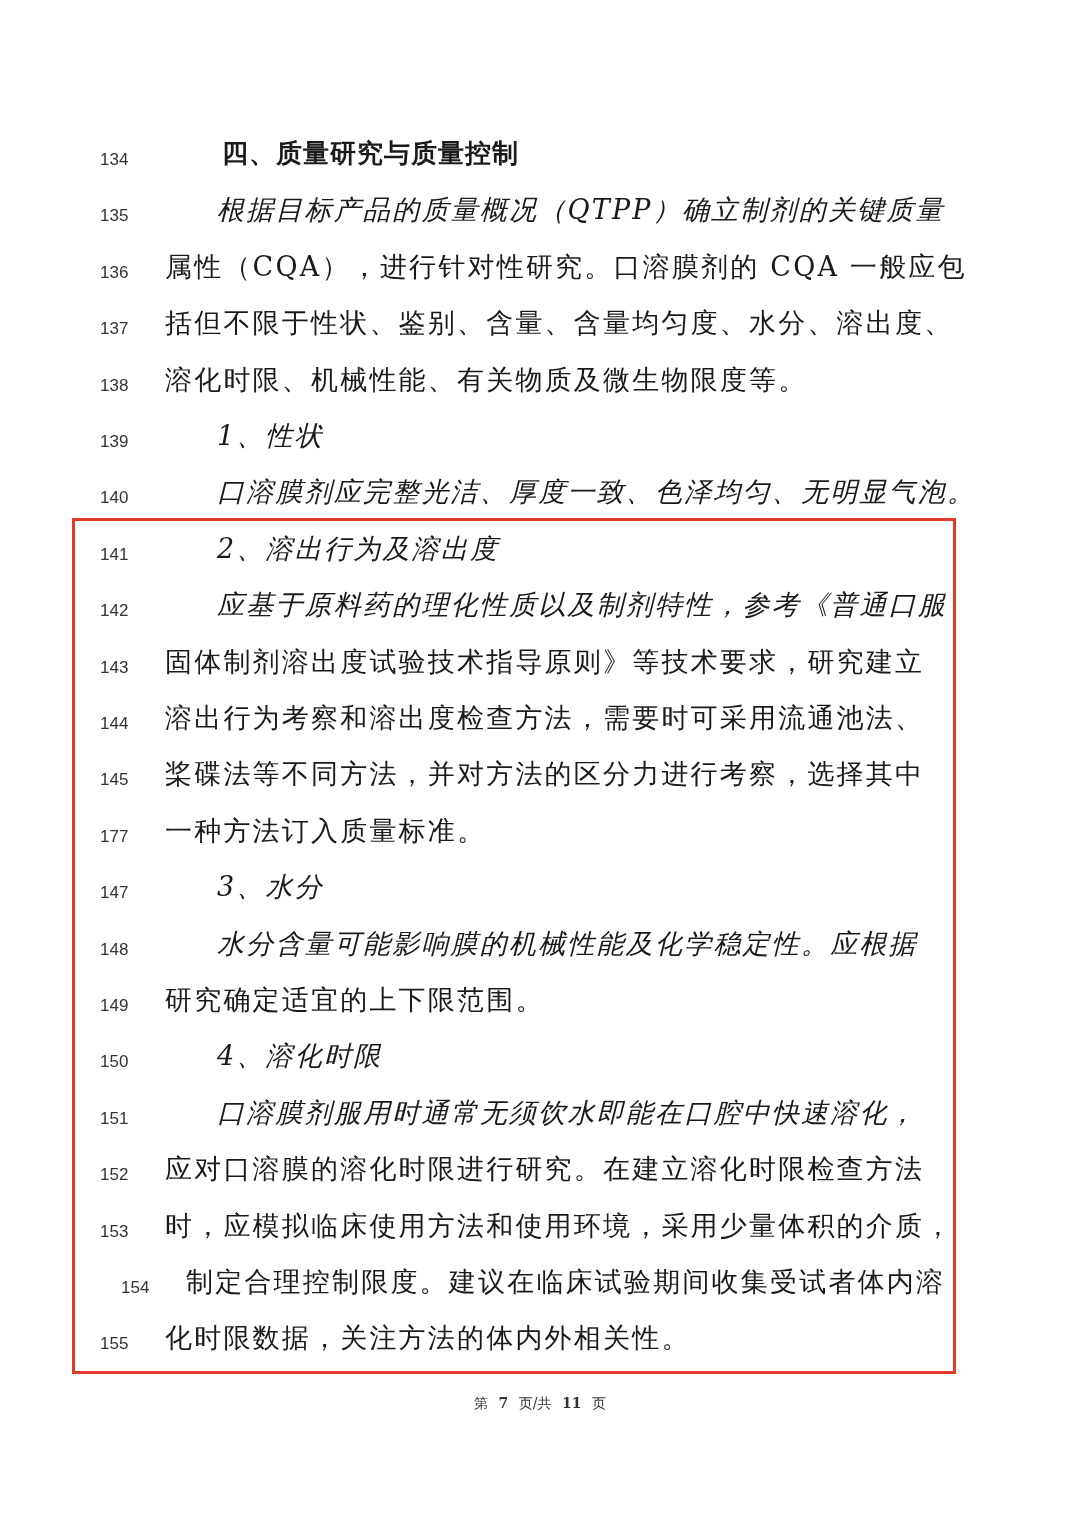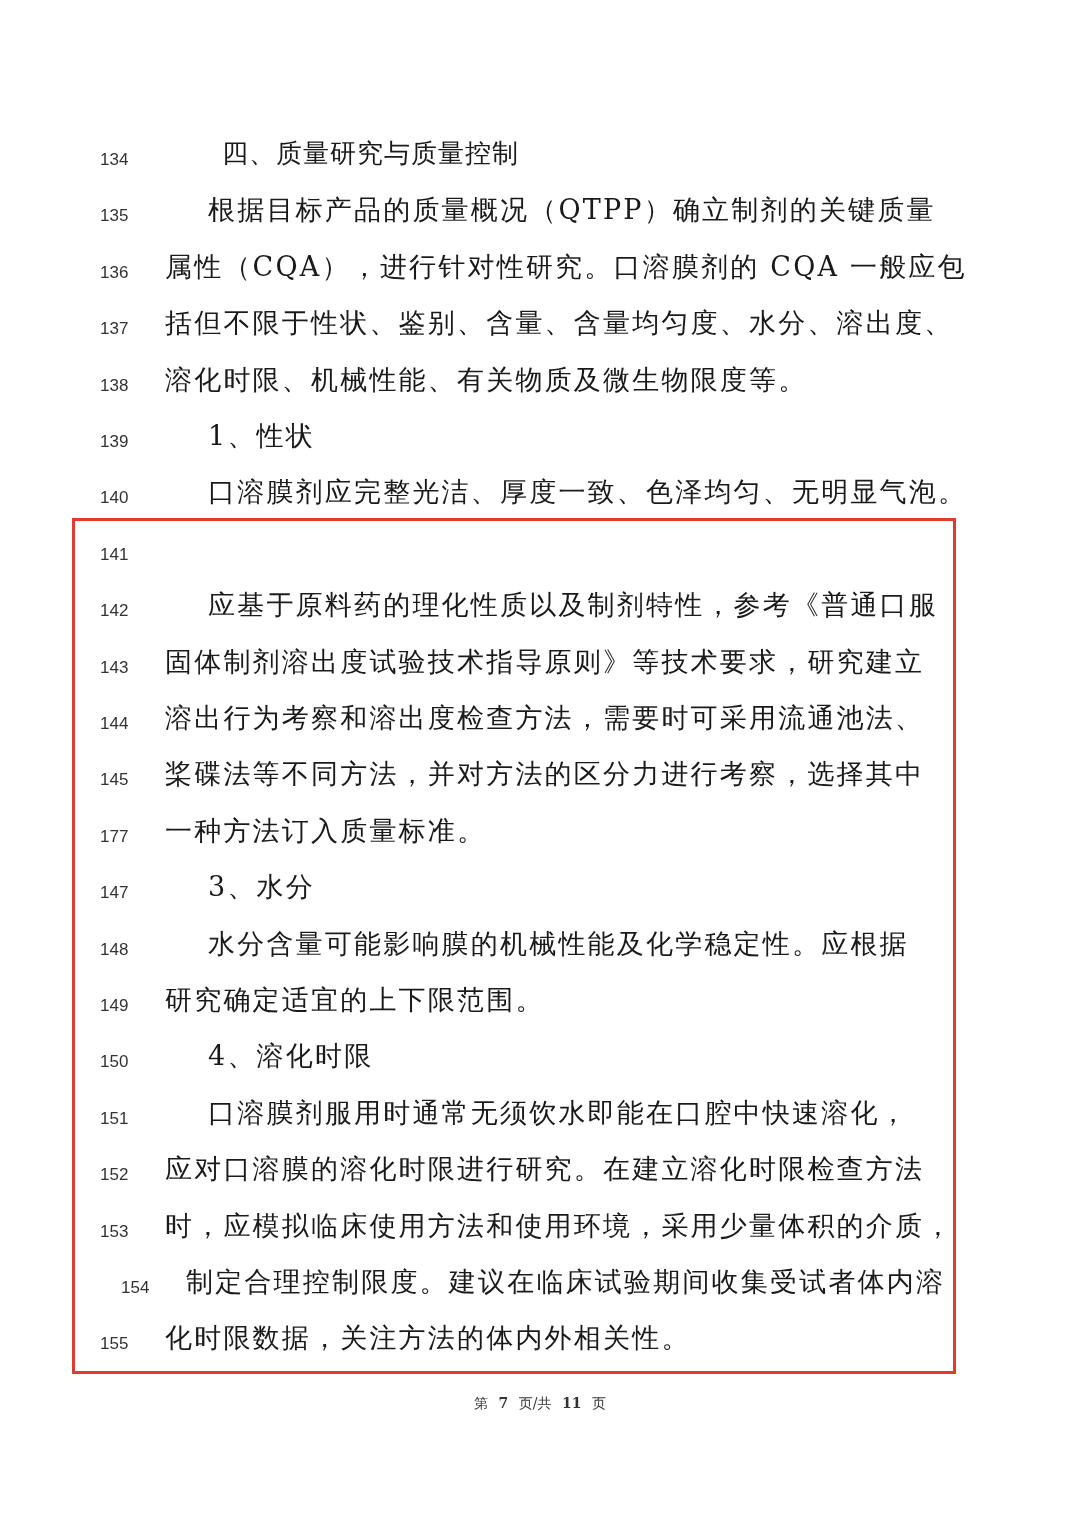--- a/index.html
+++ b/index.html
@@ -2,22 +2,22 @@
 <html><head>
 <meta charset="utf-8">
 <style>
   html, body { margin: 0; padding: 0; background: #ffffff; }
   body { width: 1080px; height: 1527px; position: relative; overflow: hidden;
          font-family: "DejaVu Serif", "Liberation Serif", serif; color: #1a1a1a; }
   .line { position: absolute; left: 0; width: 1080px; height: 56px; }
   .ln { position: absolute; left: 100px; width: 40px; font-family: "Liberation Sans", "DejaVu Sans", sans-serif;
         font-size: 17px; color: #333; top: 24px; }
   .txt { position: absolute; left: 165px; font-size: 27px; letter-spacing: 2.2px; white-space: nowrap; top: 10px; }
-  .txt.indent { left: 208px; }
-  .txt.heading { left: 222px; font-weight: normal; font-family: "DejaVu Sans", "Liberation Sans", sans-serif; letter-spacing: 1px; font-size: 26px; }
+  .txt.indent { left: 217px; font-style: italic; }
+  .txt.heading { left: 222px; font-weight: bold; font-family: "DejaVu Sans", "Liberation Sans", sans-serif; letter-spacing: 1px; font-size: 26px; }
   .highlight-box { position: absolute; left: 72px; top: 518px; width: 884px; height: 856px;
                    border: 3px solid #e43a2b; box-sizing: border-box; }
   .footer { position: absolute; top: 1395px; left: 0; width: 1080px; text-align: center;
             font-size: 14px; color: #333; }
   .footer b { font-weight: bold; margin: 0 6px; }
 </style>
 </head>
 <body>
 
 <div id="doc">
@@ -44,20 +44,21 @@
     <div class="line" style="top: 408px;">
       <span class="ln">139</span>
       <span class="txt indent">1、性状</span>
     </div>
     <div class="line" style="top: 464.4px;">
       <span class="ln">140</span>
       <span class="txt indent">口溶膜剂应完整光洁、厚度一致、色泽均匀、无明显气泡。</span>
     </div>
     <div class="line" style="top: 520.8px;">
       <span class="ln">141</span>
+      <span class="txt indent">2、溶出行为及溶出度</span>
     </div>
     <div class="line" style="top: 577.2px; padding-left: 17px;">
       <span class="ln">142</span>
       <span class="txt indent">应基于原料药的理化性质以及制剂特性，参考《普通口服</span>
     </div>
     <div class="line" style="top: 633.6px; padding-left: 21px;">
       <span class="ln">143</span>
       <span class="txt">固体制剂溶出度试验技术指导原则》等技术要求，研究建立</span>
     </div>
     <div class="line" style="top: 690px;">

